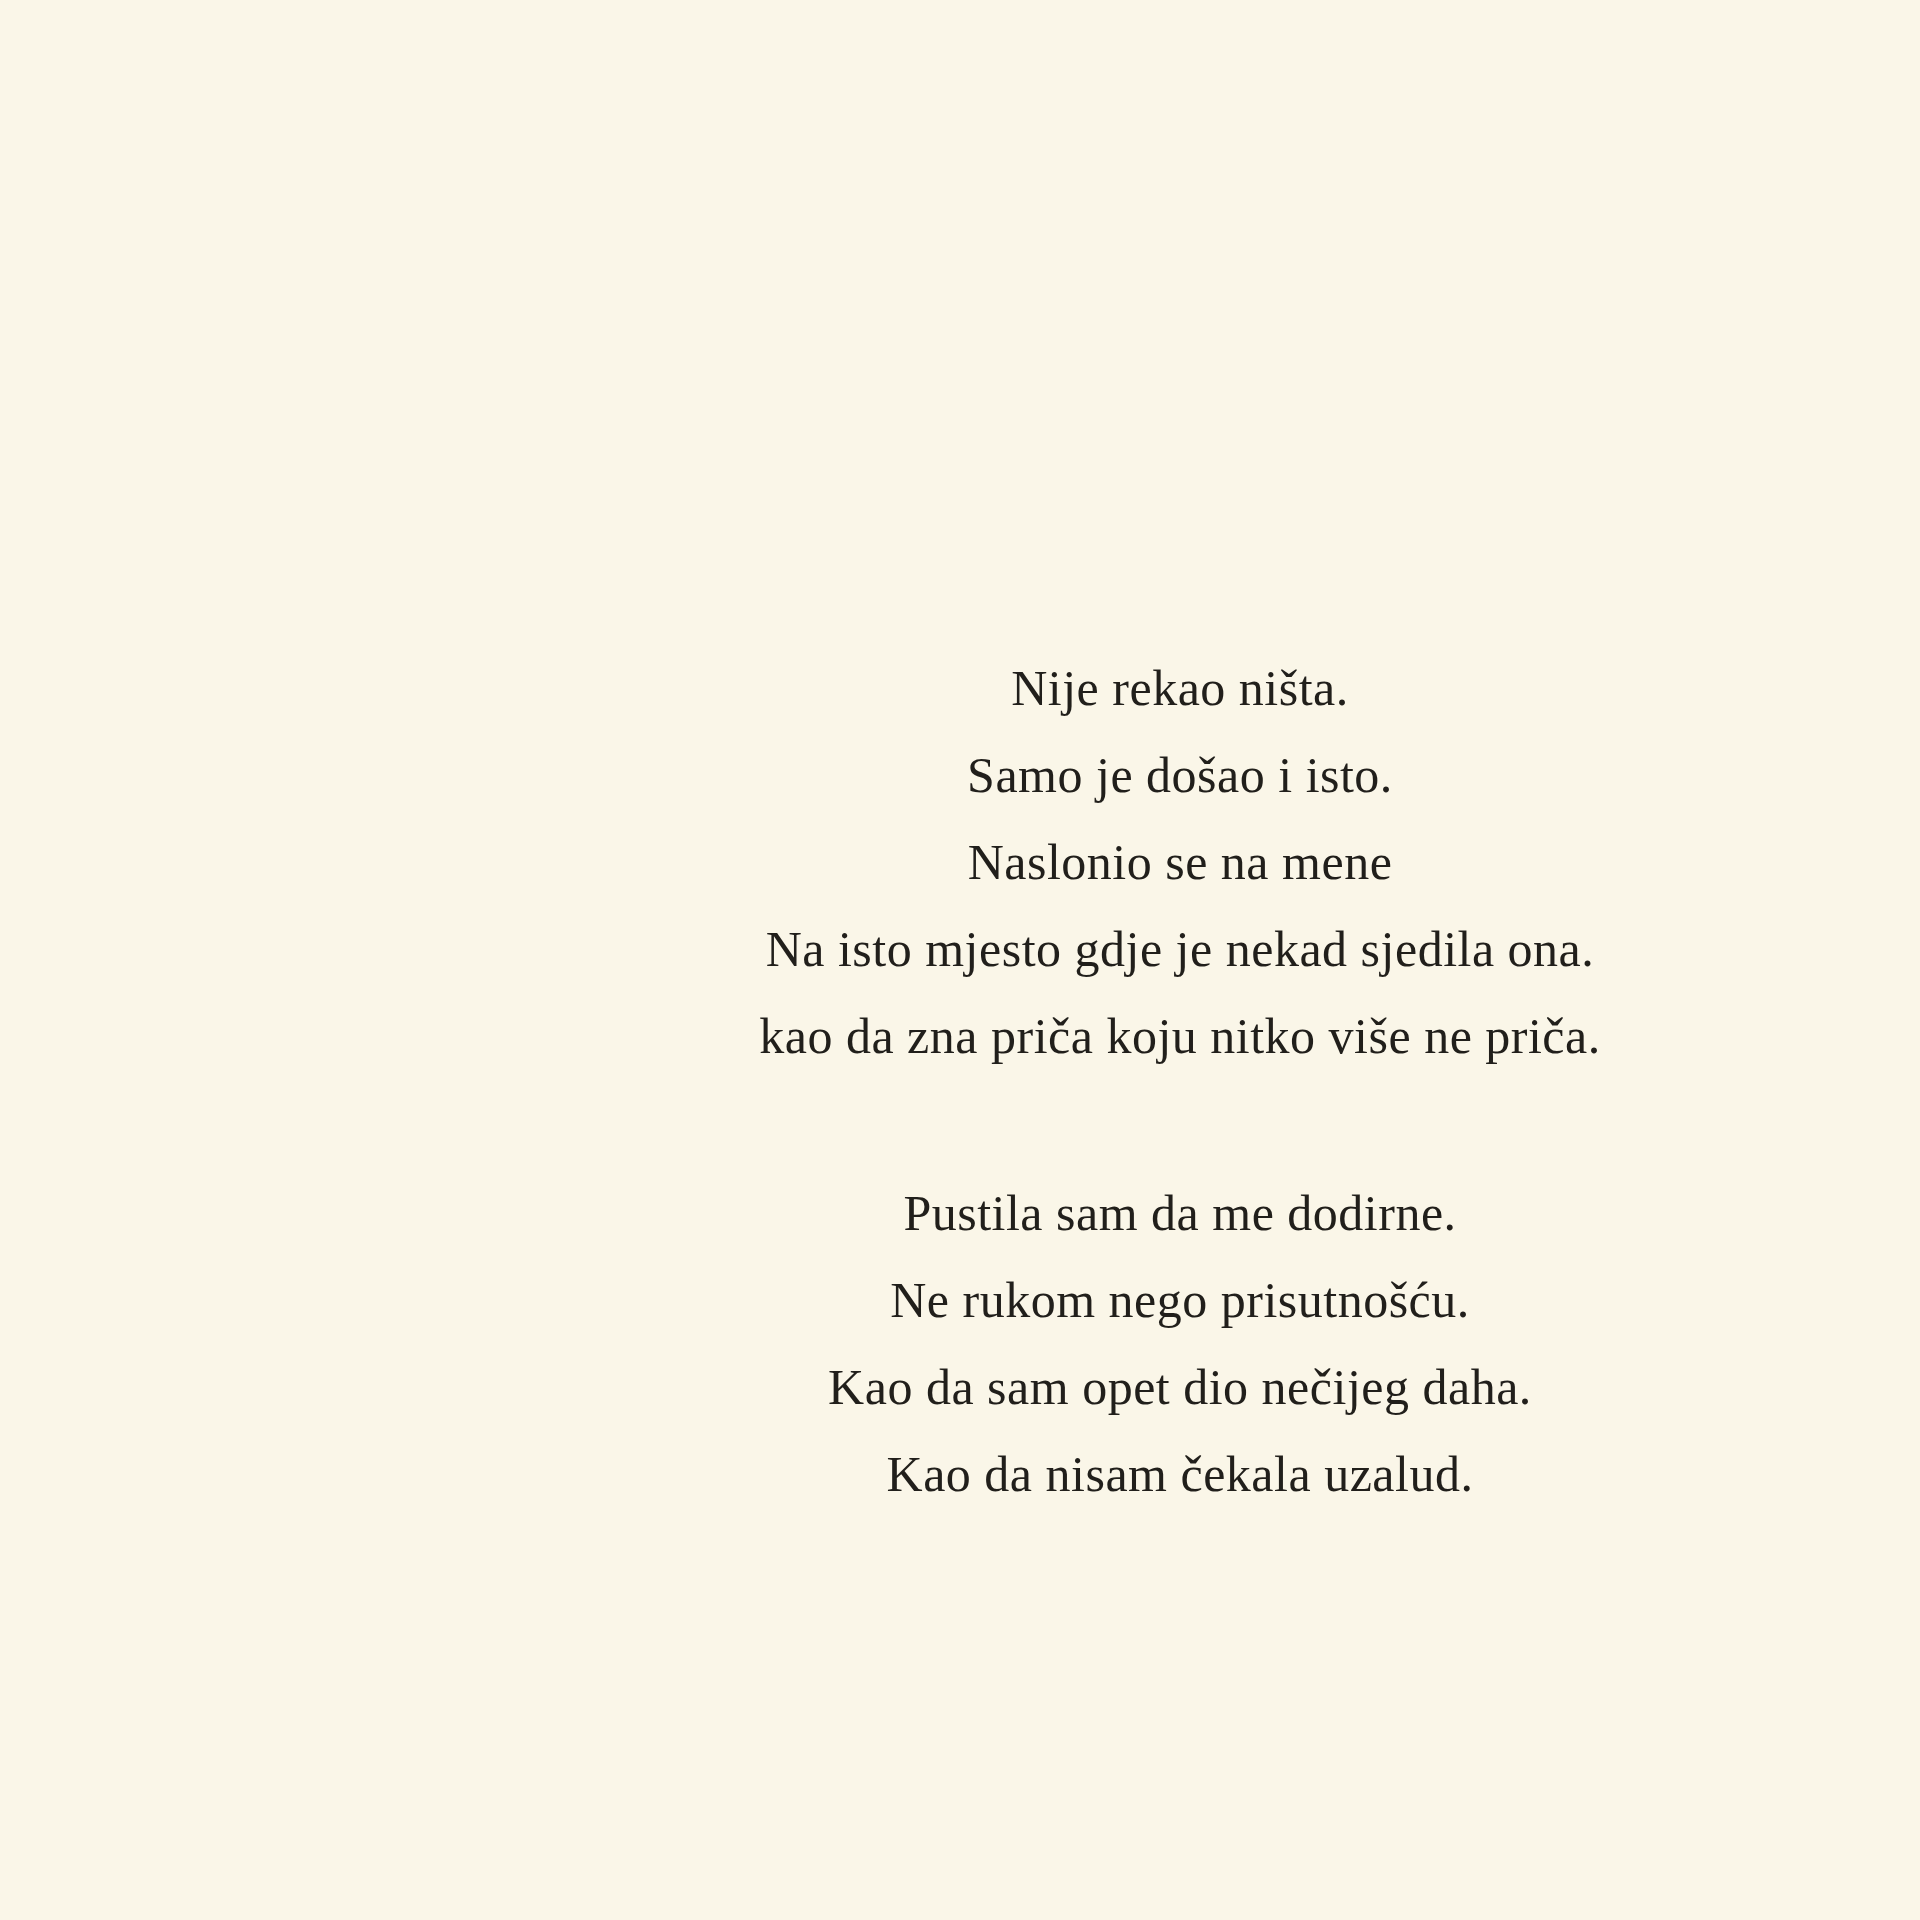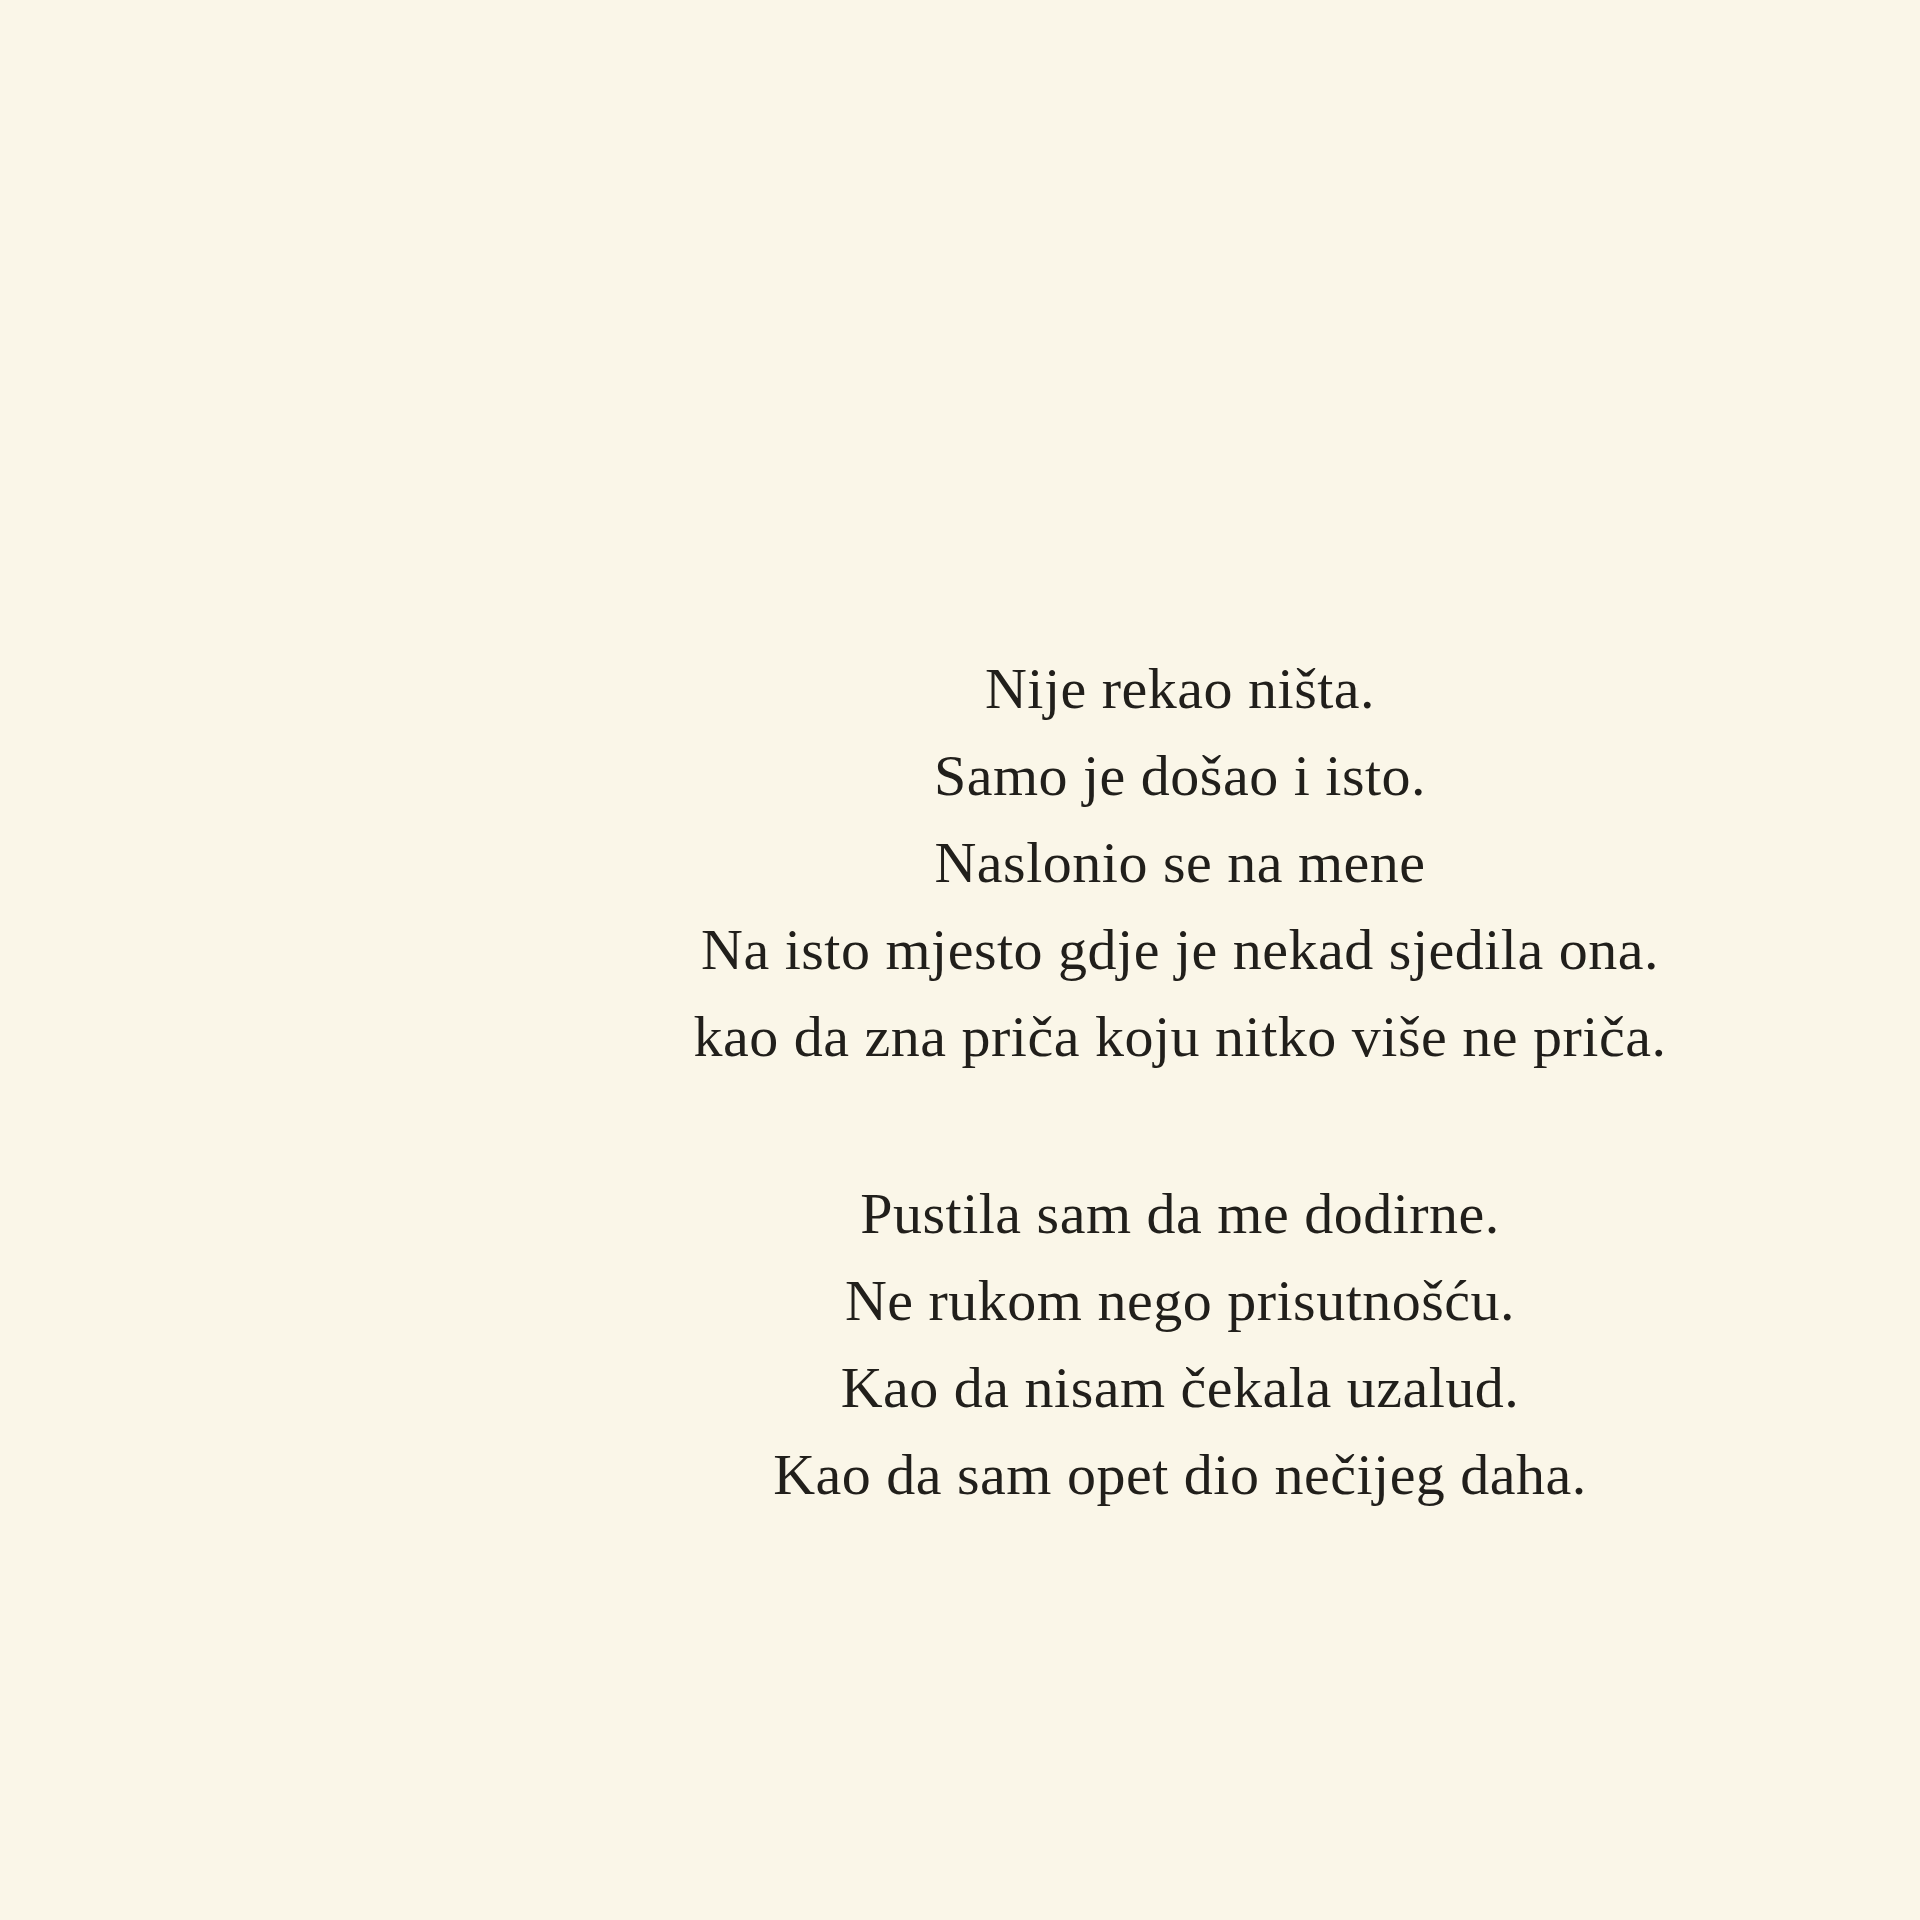--- a/index.html
+++ b/index.html
@@ -26,21 +26,21 @@
   }
   .stanza {
     margin: 0;
     padding: 0;
   }
   .stanza + .stanza {
     margin-top: 90px;
     text-align: center;
   }
   .poem-line {
-    font-size: 58px;
+    font-size: 50px;
     line-height: 87px;
     letter-spacing: 0.5px;
     font-weight: 400;
     white-space: nowrap;
   }
 </style>
 </head>
 <body style="background: rgb(250, 246, 232); color: rgb(33, 31, 27);">
 
 <div class="poem-page">
@@ -48,17 +48,17 @@
     <div class="stanza">
       <div class="poem-line">Nije rekao ništa.</div>
       <div class="poem-line">Samo je došao i isto.</div>
       <div class="poem-line">Naslonio se na mene</div>
       <div class="poem-line">Na isto mjesto gdje je nekad sjedila ona.</div>
       <div class="poem-line">kao da zna priča koju nitko više ne priča.</div>
     </div>
     <div class="stanza">
       <div class="poem-line">Pustila sam da me dodirne.</div>
       <div class="poem-line">Ne rukom nego prisutnošću.</div>
+      <div class="poem-line">Kao da sam opet dio nečijeg daha.</div>
       <div class="poem-line">Kao da nisam čekala uzalud.</div>
-      <div class="poem-line">Kao da sam opet dio nečijeg daha.</div>
     </div>
   </div>
 </div>
 
 </body></html>

